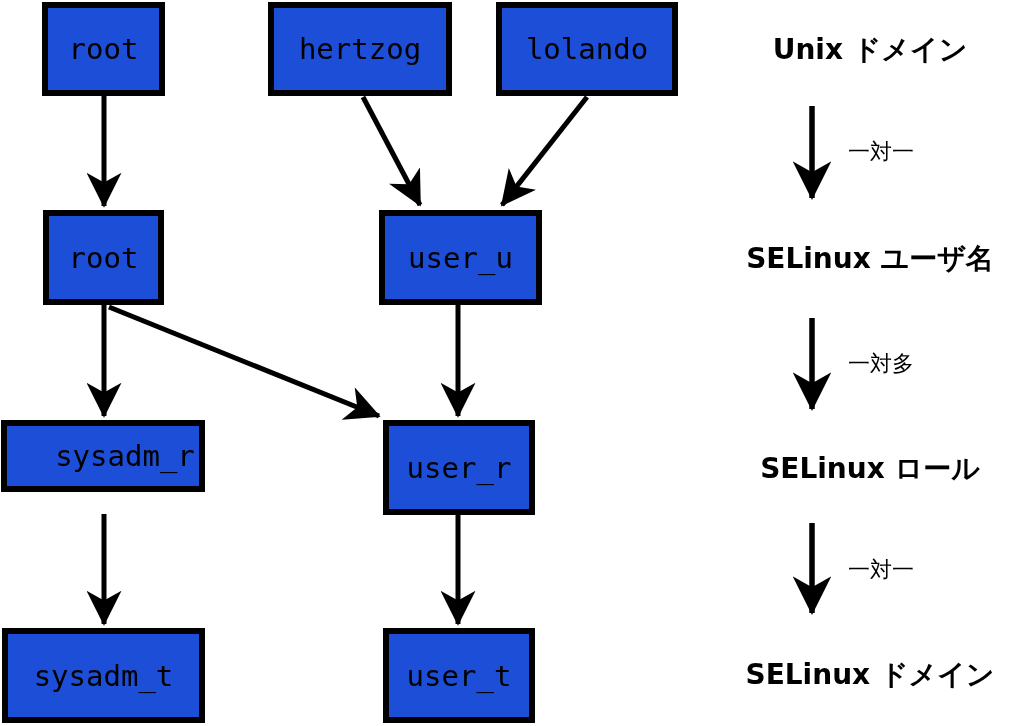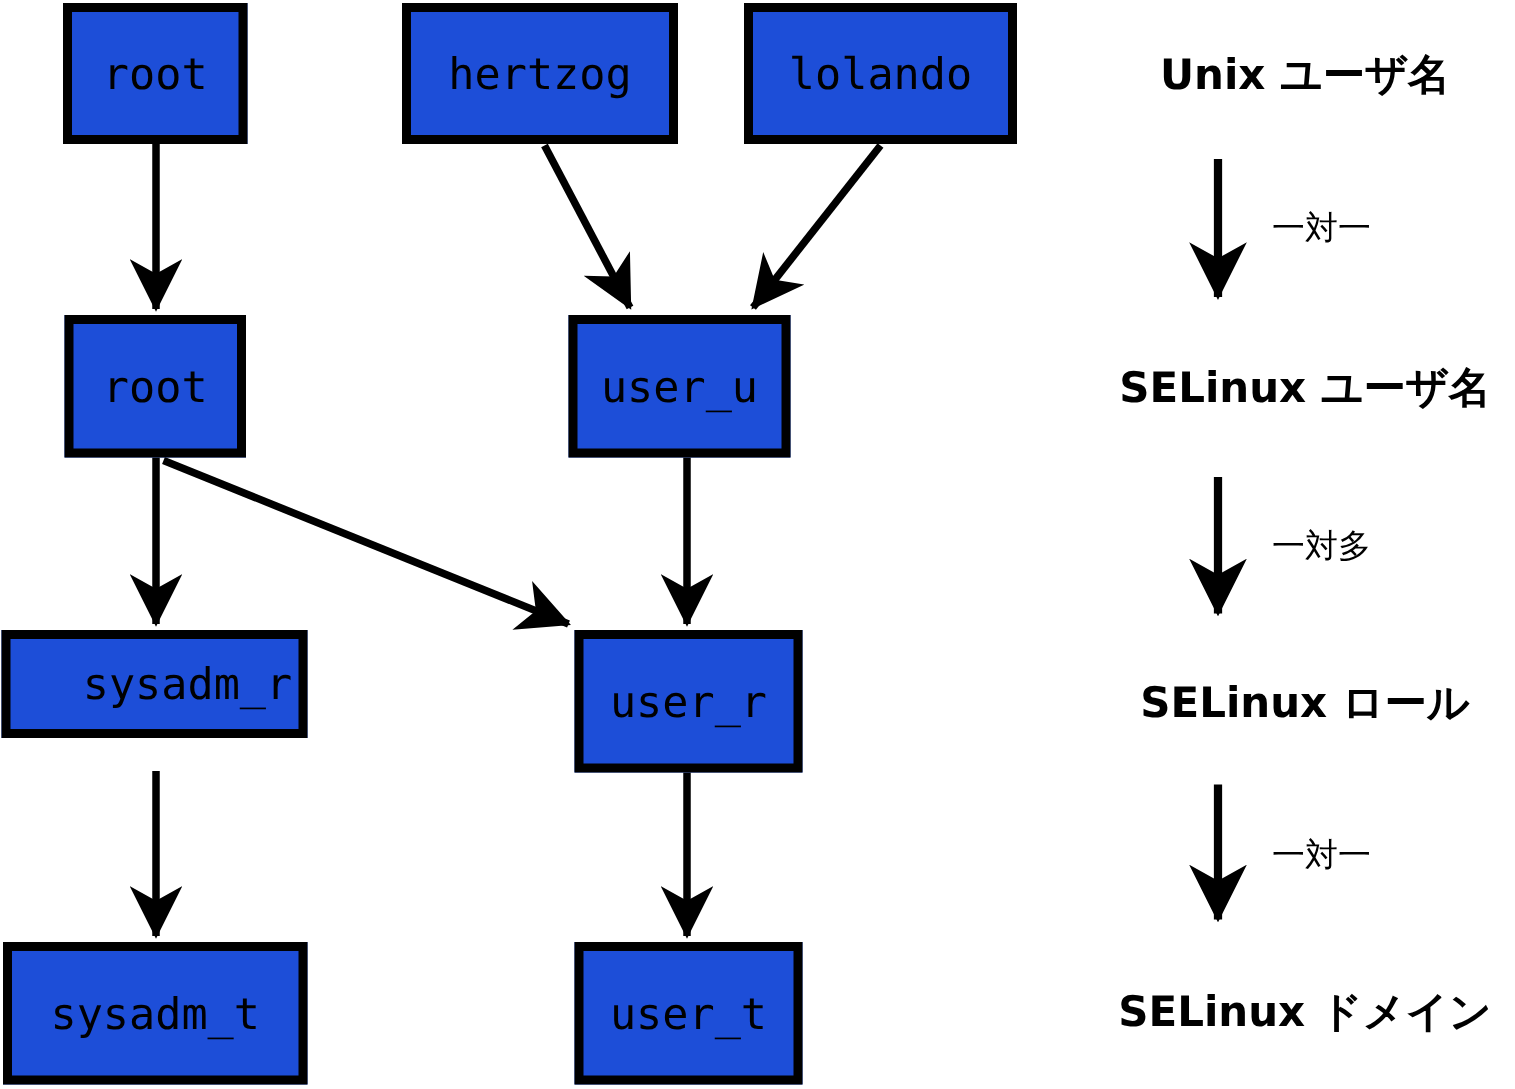--- a/index.html
+++ b/index.html
@@ -83,37 +83,37 @@
   </div>
   <div class="node" style="left:268px; top:2px; width:184px; height:94px;align-items:center;">
     <span>hertzog</span>
   </div>
   <div class="node" style="left:496px; top:2px; width:182px; height:94px;">
     <span>lolando</span>
   </div>
   <div class="node" style="left:43px; top:210px; width:121px; height:95px;">
     <span>root</span>
   </div>
-  <div class="node" style="left:379px; top:210px; width:148px; height:95px;">
+  <div class="node" style="left:379px; top:210px; width:163px; height:95px;">
     <span>user_u</span>
   </div>
   <div class="node" style="left:1px; top:420px; width:204px; height:72px;padding-left:44px;">
     <span>sysadm_r</span>
   </div>
   <div class="node" style="left:383px; top:420px; width:152px; height:95px;">
     <span>user_r</span>
   </div>
   <div class="node" style="left:2px; top:628px; width:203px; height:95px;">
     <span>sysadm_t</span>
   </div>
   <div class="node" style="left:383px; top:628px; width:152px; height:95px;">
     <span>user_t</span>
   </div>
 
-  <div class="legend-title" style="top:31px;">Unix ユーザ名</div>
+  <div class="legend-title" style="top:31px;">Unix ドメイン</div>
   <div class="legend-relation" style="top:137px;">一対一</div>
   <div class="legend-title" style="top:240px;">SELinux ユーザ名</div>
   <div class="legend-relation" style="top:349px;">一対多</div>
   <div class="legend-title" style="top:450px;">SELinux ロール</div>
   <div class="legend-relation" style="top:555px;">一対一</div>
   <div class="legend-title" style="top:656px;">SELinux ドメイン</div>
 
 </div>
 
 </body></html>

